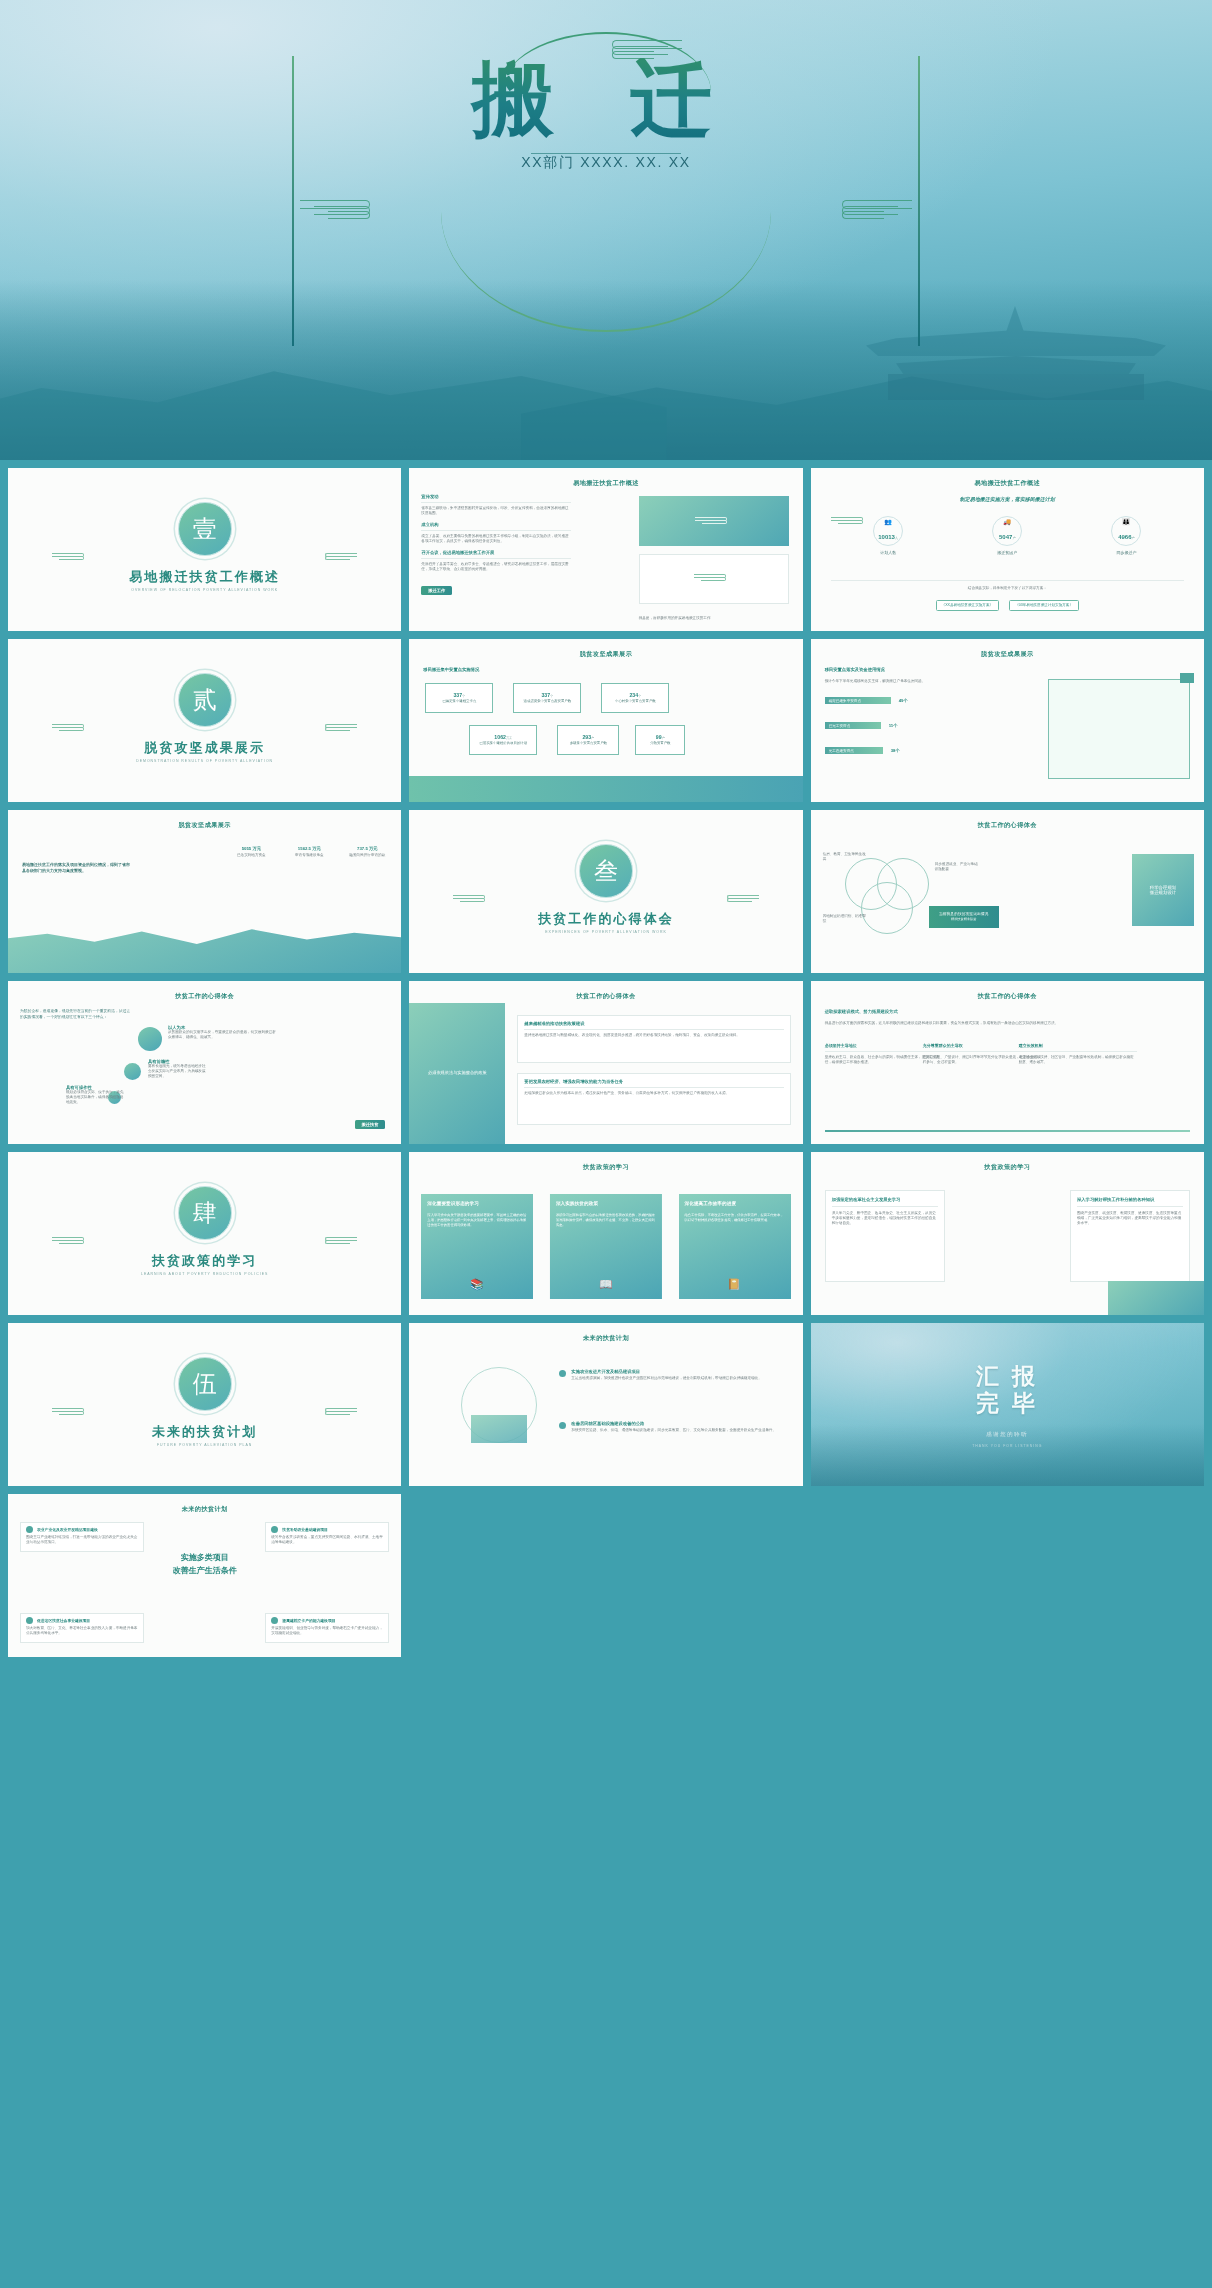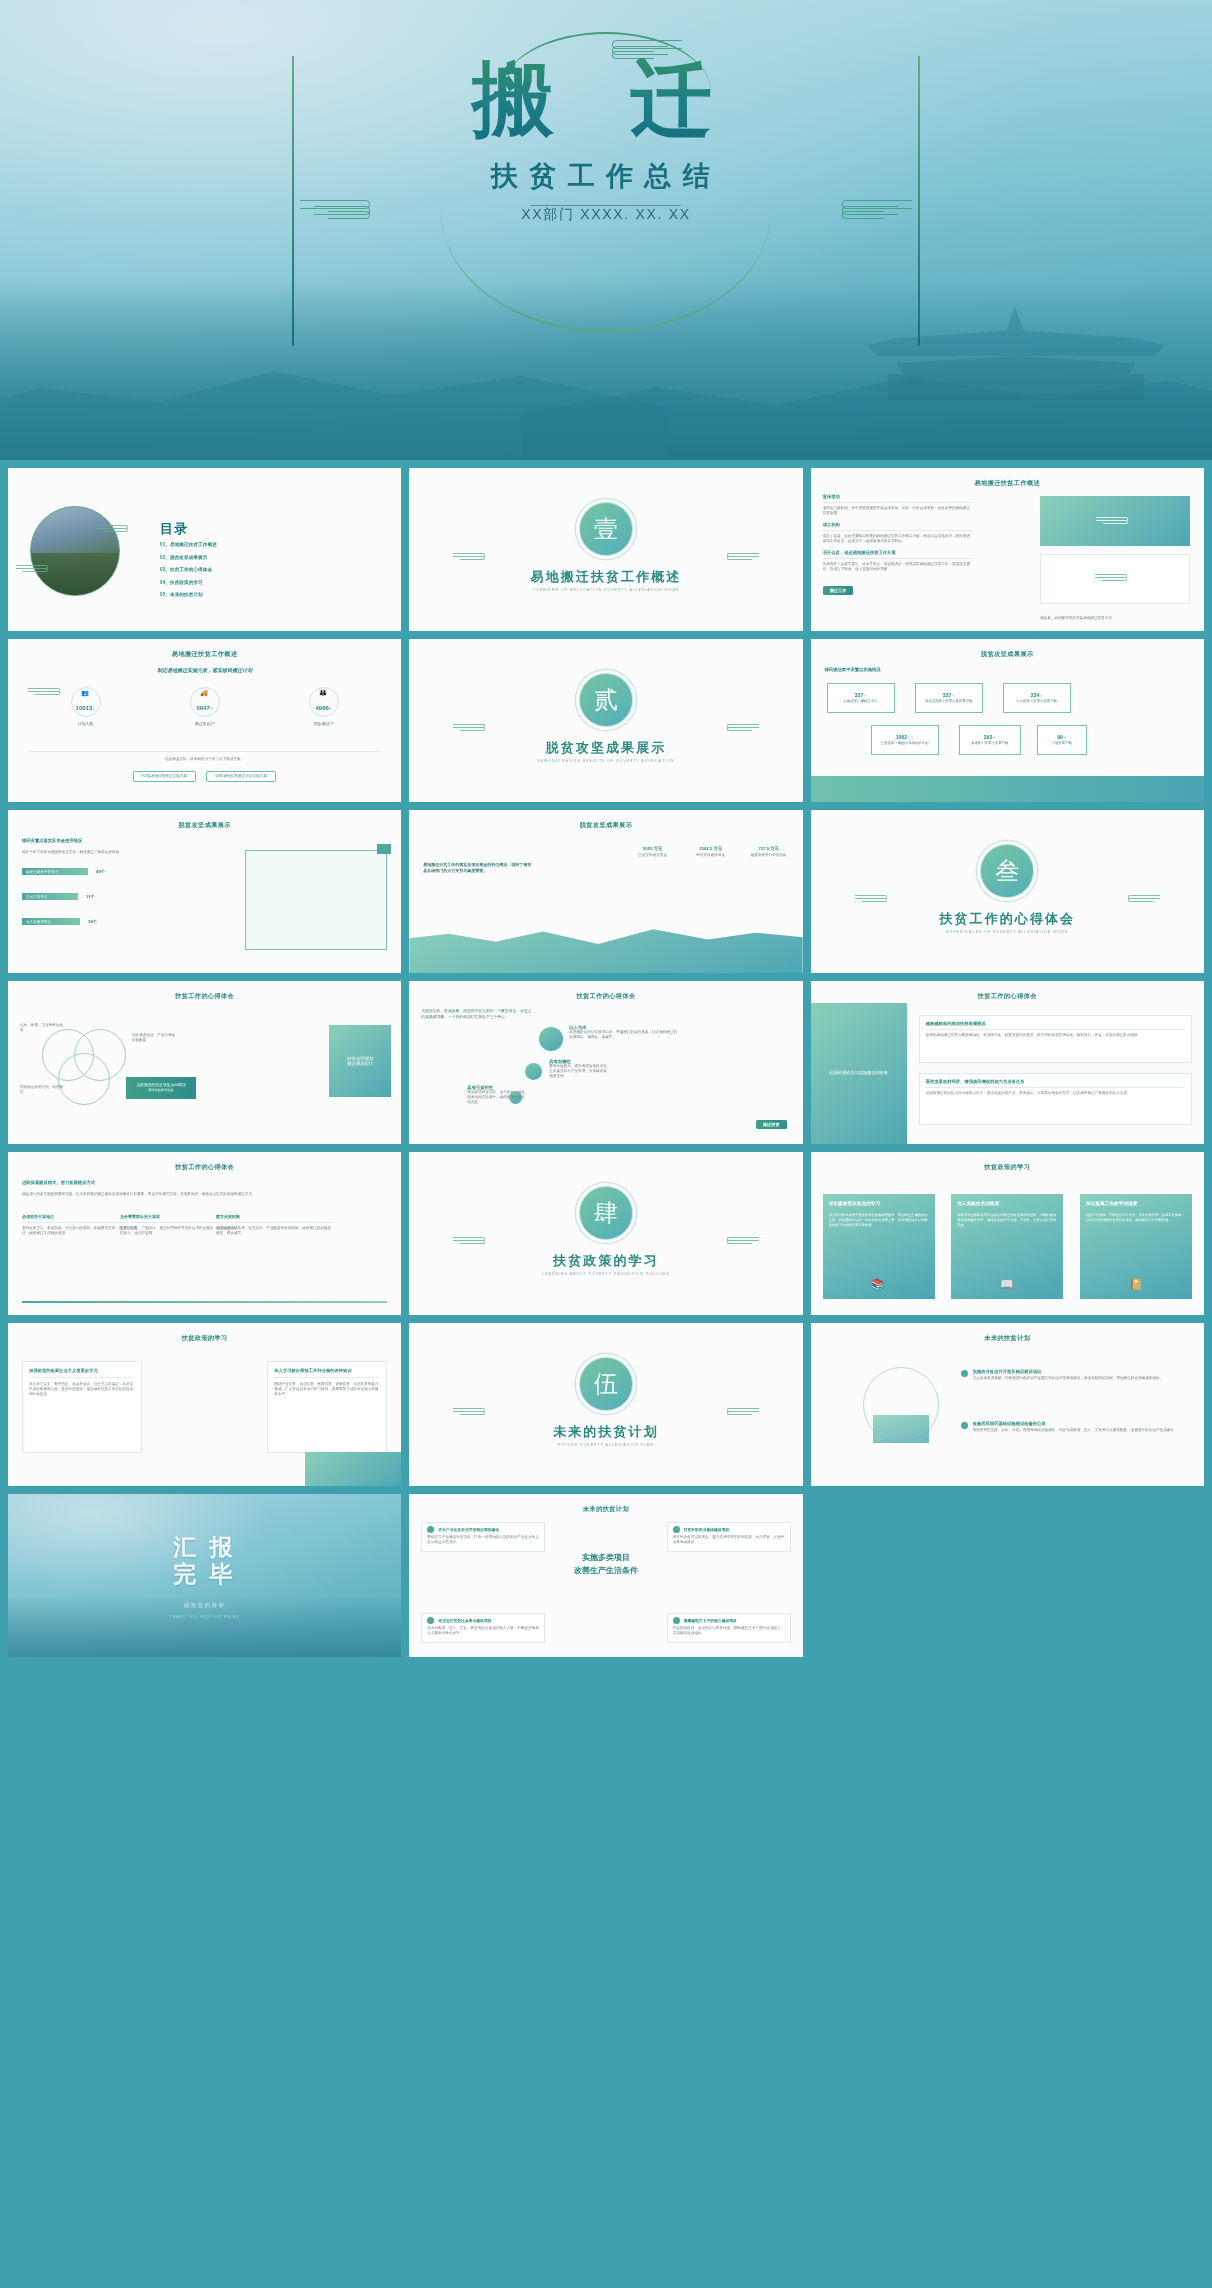--- a/index.html
+++ b/index.html
@@ -258,47 +258,27 @@
         <i></i>
       </div>
     <div class="cloud c3">
         <i></i>
         <i></i>
         <i></i>
       </div>
 
     <div class="title-wrap">
       <div class="t-line t2">搬 迁</div>
-      <div class="t-sub">扶贫工作总结</div>
       <div class="t-rule"></div>
       <div class="t-meta">XX部门  XXXX. XX. XX</div>
     </div>
   </div>
 
   <div class="grid">
 
-    <div class="slide">
-      <div class="toc-img"></div>
-      <div class="div-cloud" style="left:8px;top:96px">
-          <i></i>
-          <i></i>
-        </div>
-      <div class="div-cloud" style="left:88px;top:56px">
-          <i></i>
-          <i></i>
-        </div>
-      <div class="toc-title">目录</div>
-      <div class="toc-list">
-        <div class="toc-item">01、易地搬迁扶贫工作概述</div>
-        <div class="toc-item">02、脱贫攻坚成果展示</div>
-        <div class="toc-item">03、扶贫工作的心得体会</div>
-        <div class="toc-item">04、扶贫政策的学习</div>
-        <div class="toc-item">05、未来的扶贫计划</div>
-      </div>
-    </div>
 
     <div class="slide">
       <div class="div-badge">壹</div>
       <div class="div-cloud" style="left:44px;top:84px">
           <i></i>
           <i></i>
         </div>
       <div class="div-cloud" style="right:44px;top:84px;transform:scaleX(-1)">
           <i></i>
           <i></i>

